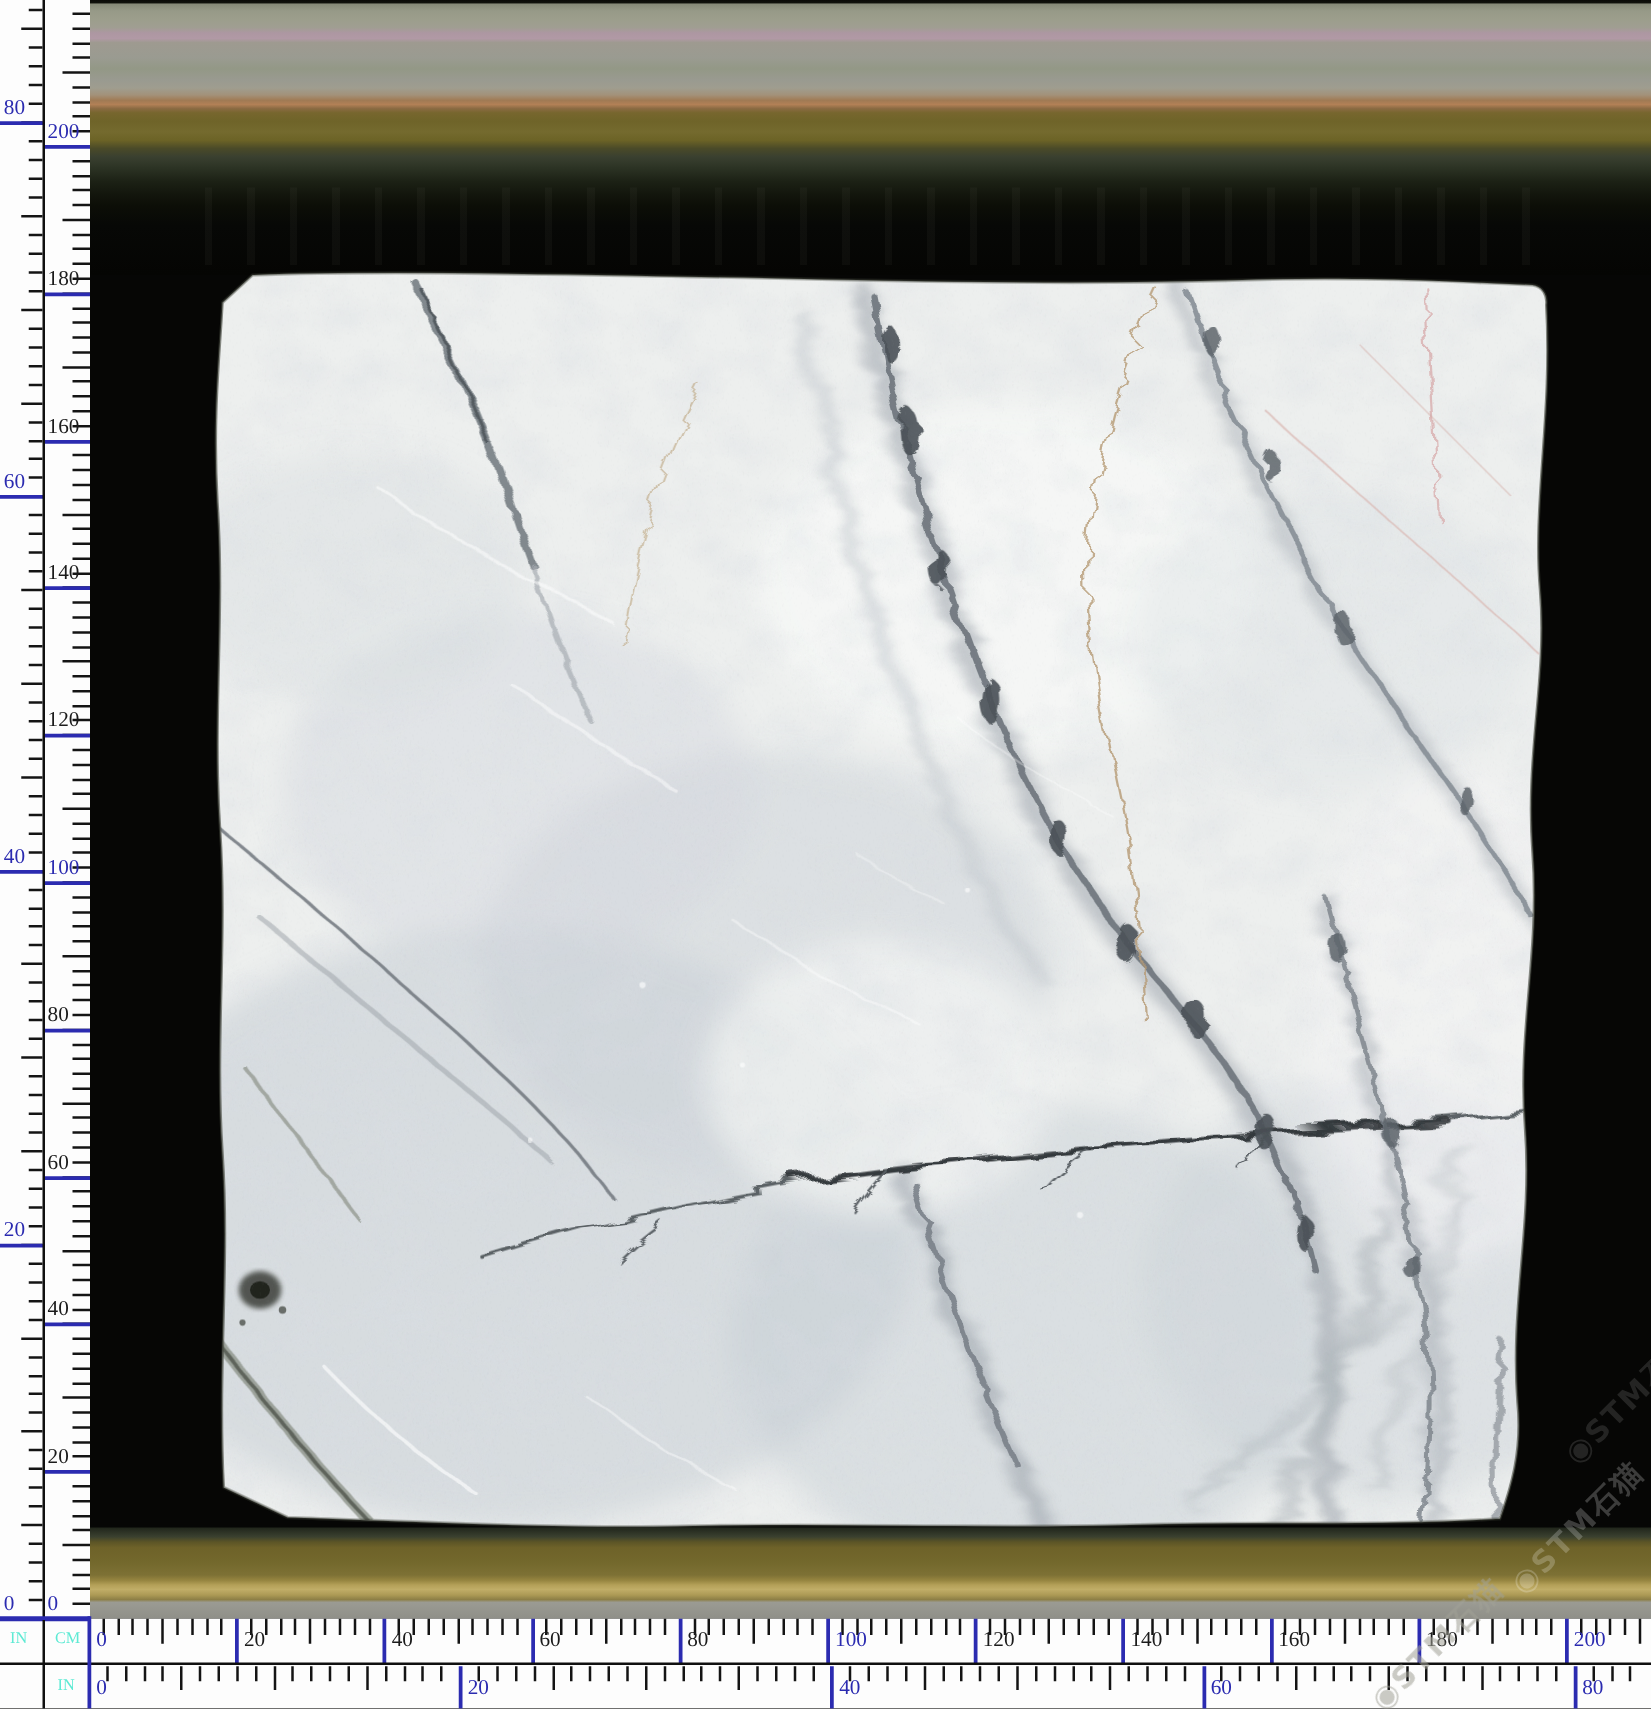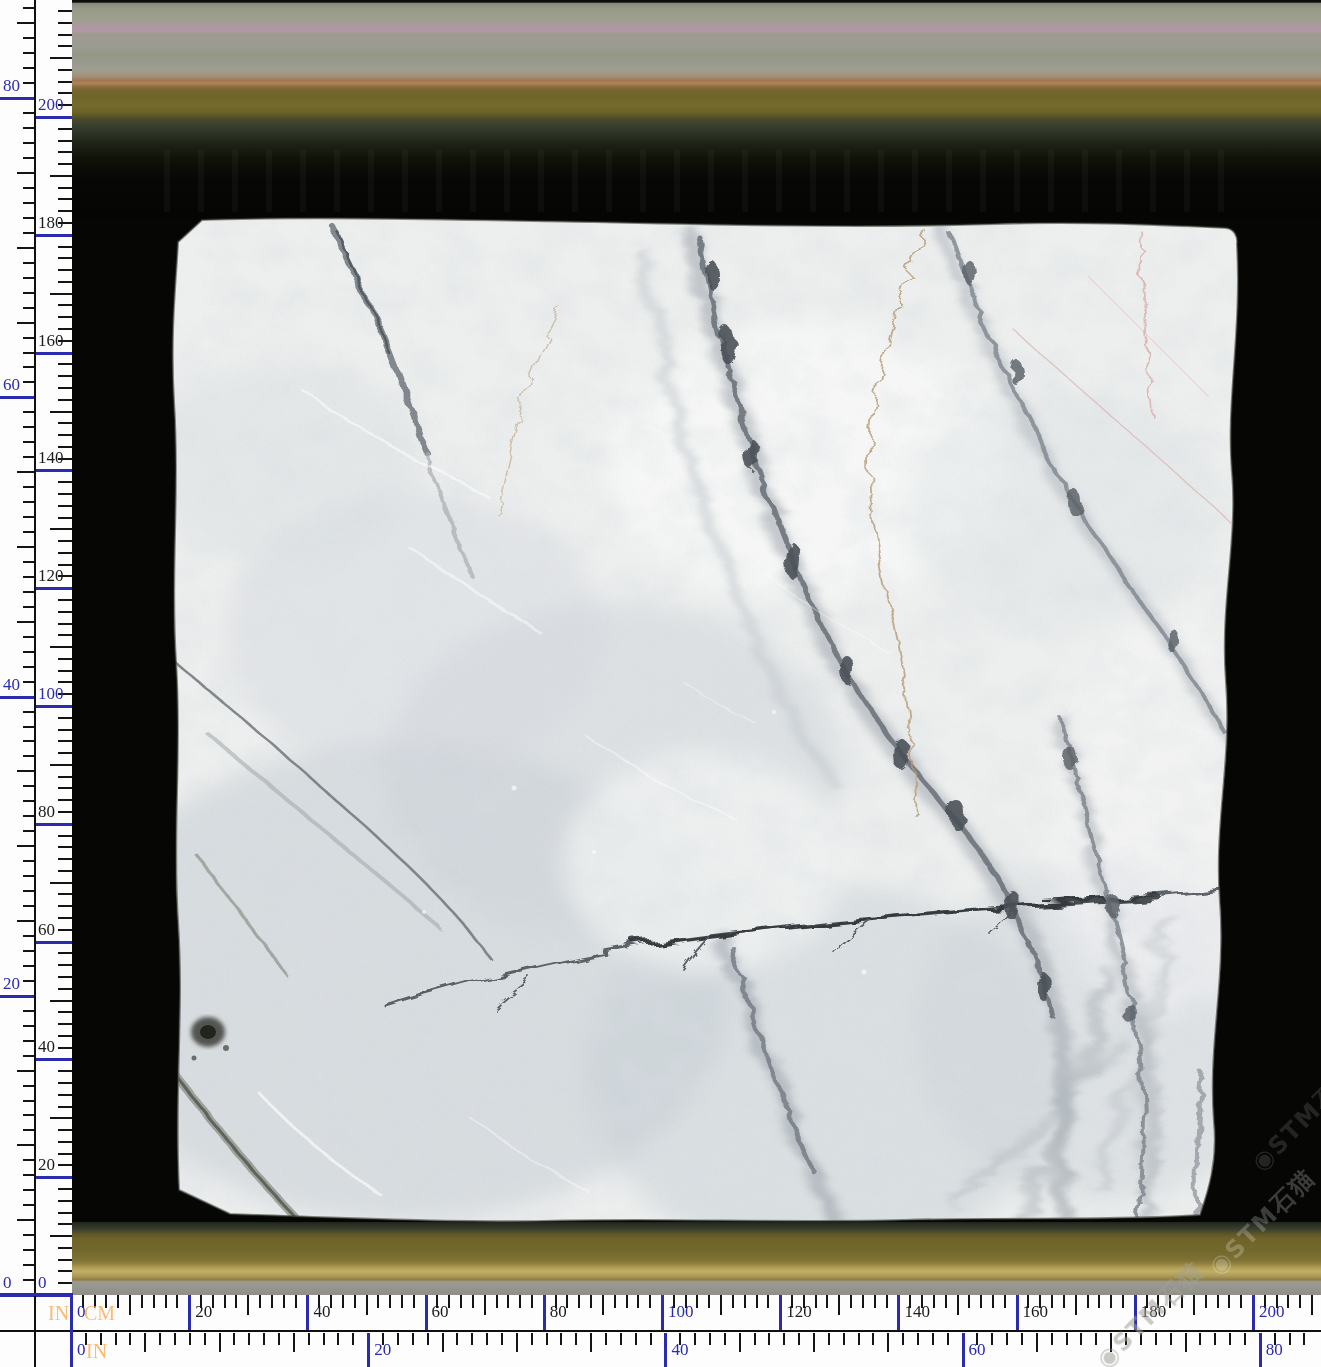--- a/index.html
+++ b/index.html
@@ -37,23 +37,22 @@
   .tick{position:absolute;background:#141414;}
   .tick.blue{background:#2b2bb0;}
   .rlabel{
     position:absolute;font-size:17px;line-height:20px;color:#1b1b1b;
     white-space:nowrap;font-family:"Liberation Serif","DejaVu Serif",serif;
   }
   .rlabel.blue{color:#2b2bb0;}
   .sep{position:absolute;background:#101010;}
   .bluesep{position:absolute;background:#2b2bb0;}
   .corner-label{
-    position:absolute;font-size:20px;color:#fdba74;
+    position:absolute;font-size:13px;color:#5eead4;
     font-family:"Liberation Serif","DejaVu Serif",serif;
-    margin-left:40px;
   }
   
   #slab{position:absolute;left:164px;top:212px;width:1078px;height:1012px;}
   
   .wm{
     position:absolute;font-family:"DejaVu Sans","Liberation Sans",sans-serif;
     font-weight:bold;font-size:24px;letter-spacing:2px;white-space:nowrap;
     transform:translate(-50%,-50%) rotate(-45deg);pointer-events:none;
   }
   #wm1{left:1262px;top:1222px;color:#ffffff;opacity:.22;}

